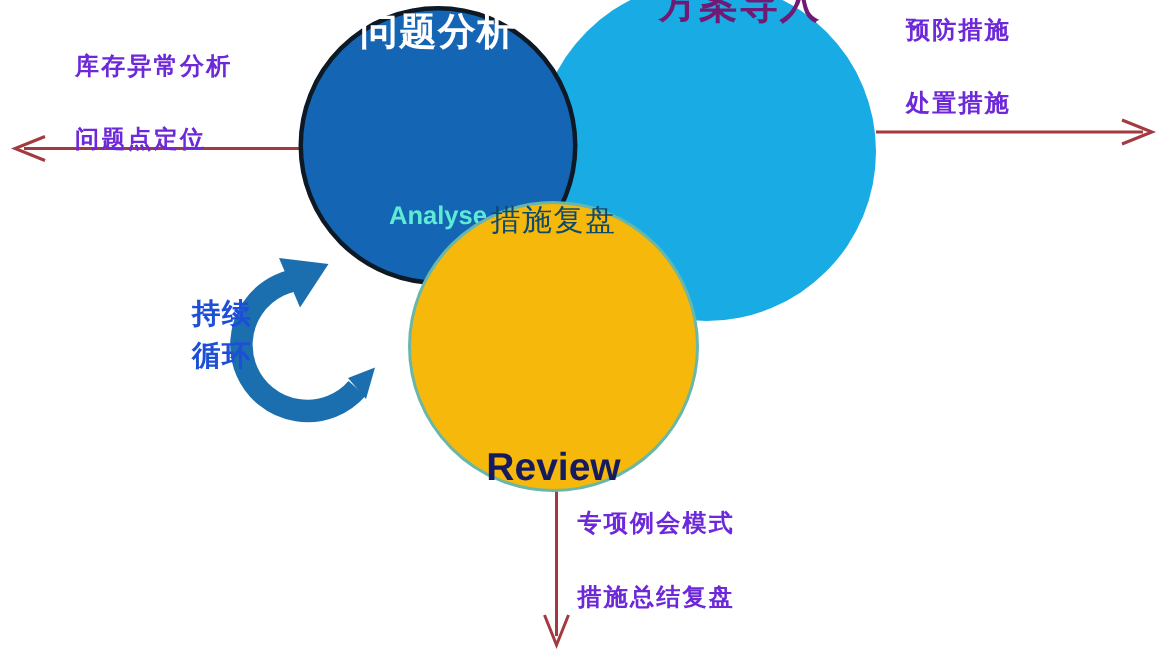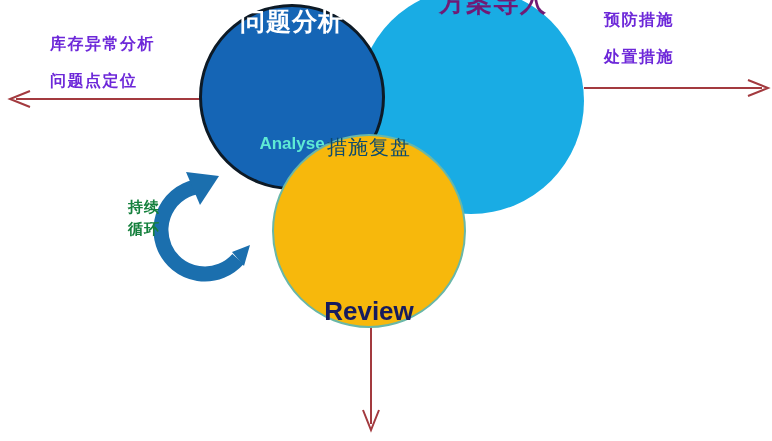--- a/index.html
+++ b/index.html
@@ -122,37 +122,38 @@
   
   .caption {
     position: absolute;
     z-index: 6;
     color: #6d28d9;
     font-size: 16px;
     font-weight: bold;
     letter-spacing: 1.5px;
     white-space: nowrap;
   }
-  .caption .line + .line { margin-top: 16px; }
+  .caption .line + .line { margin-top: 28px; }
 
   #caption-left  { left: 50px;  top: 34px; }
   #caption-right { left: 604px; top: 10px; }
   #caption-bottom{ left: 385px; top: 339px; }
 
   #caption-cycle {
     position: absolute;
     left: 128px;
     top: 196px;
     z-index: 6;
-    color: #15803d;
-    font-size: 15px;
+    color: #1d4ed8;
+    font-size: 19px;
     font-weight: bold;
     letter-spacing: 1px;
     line-height: 1.45;
     white-space: nowrap;
+    font-family: Liberation Serif, serif;
   }
 </style>
 </head>
 <body>
 
 <div id="canvas">
 
   <svg id="arrow-layer" viewBox="0 0 772 441" xmlns="http://www.w3.org/2000/svg">
 
     <g>
@@ -197,19 +198,23 @@
   <div class="caption" id="caption-left">
     <div class="line">库存异常分析</div>
     <div class="line">问题点定位</div>
   </div>
 
   <div class="caption" id="caption-right">
     <div class="line">预防措施</div>
     <div class="line">处置措施</div>
   </div>
 
+  <div class="caption" id="caption-bottom">
+    <div class="line">专项例会模式</div>
+    <div class="line">措施总结复盘</div>
+  </div>
 
   <div id="caption-cycle">
     <div>持续</div>
     <div>循环</div>
   </div>
 
 </div>
 
 </body></html>

